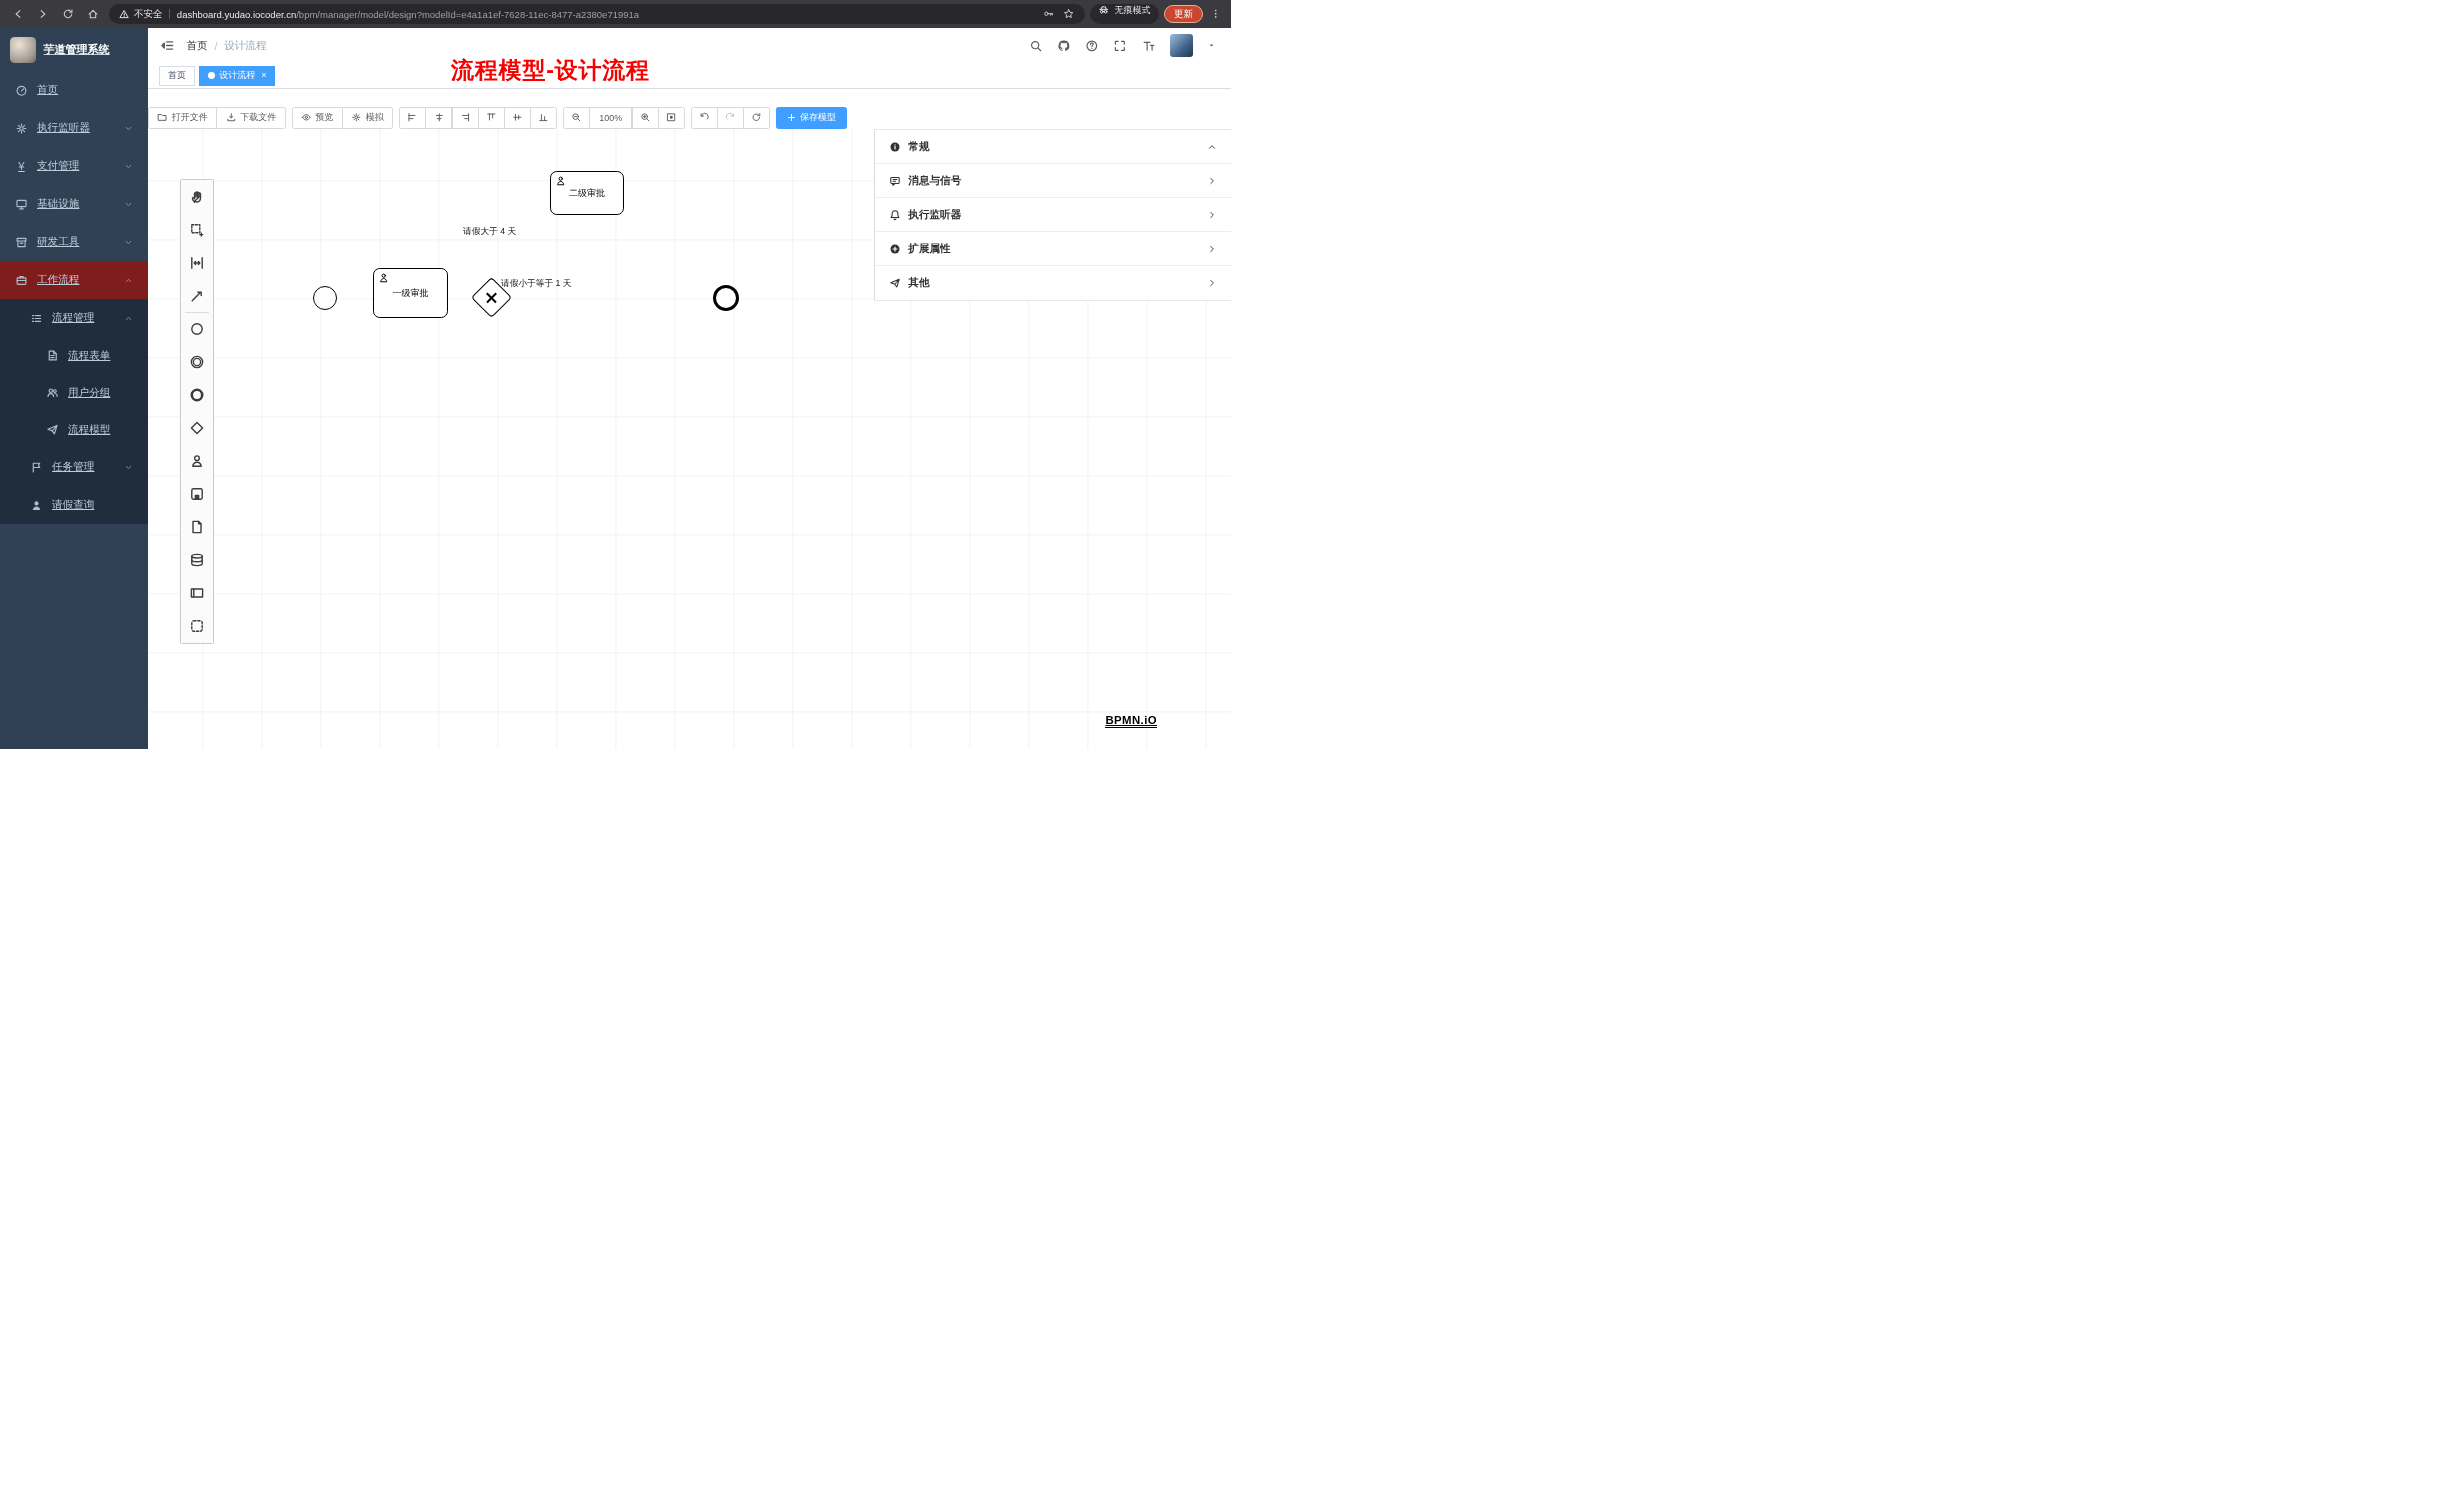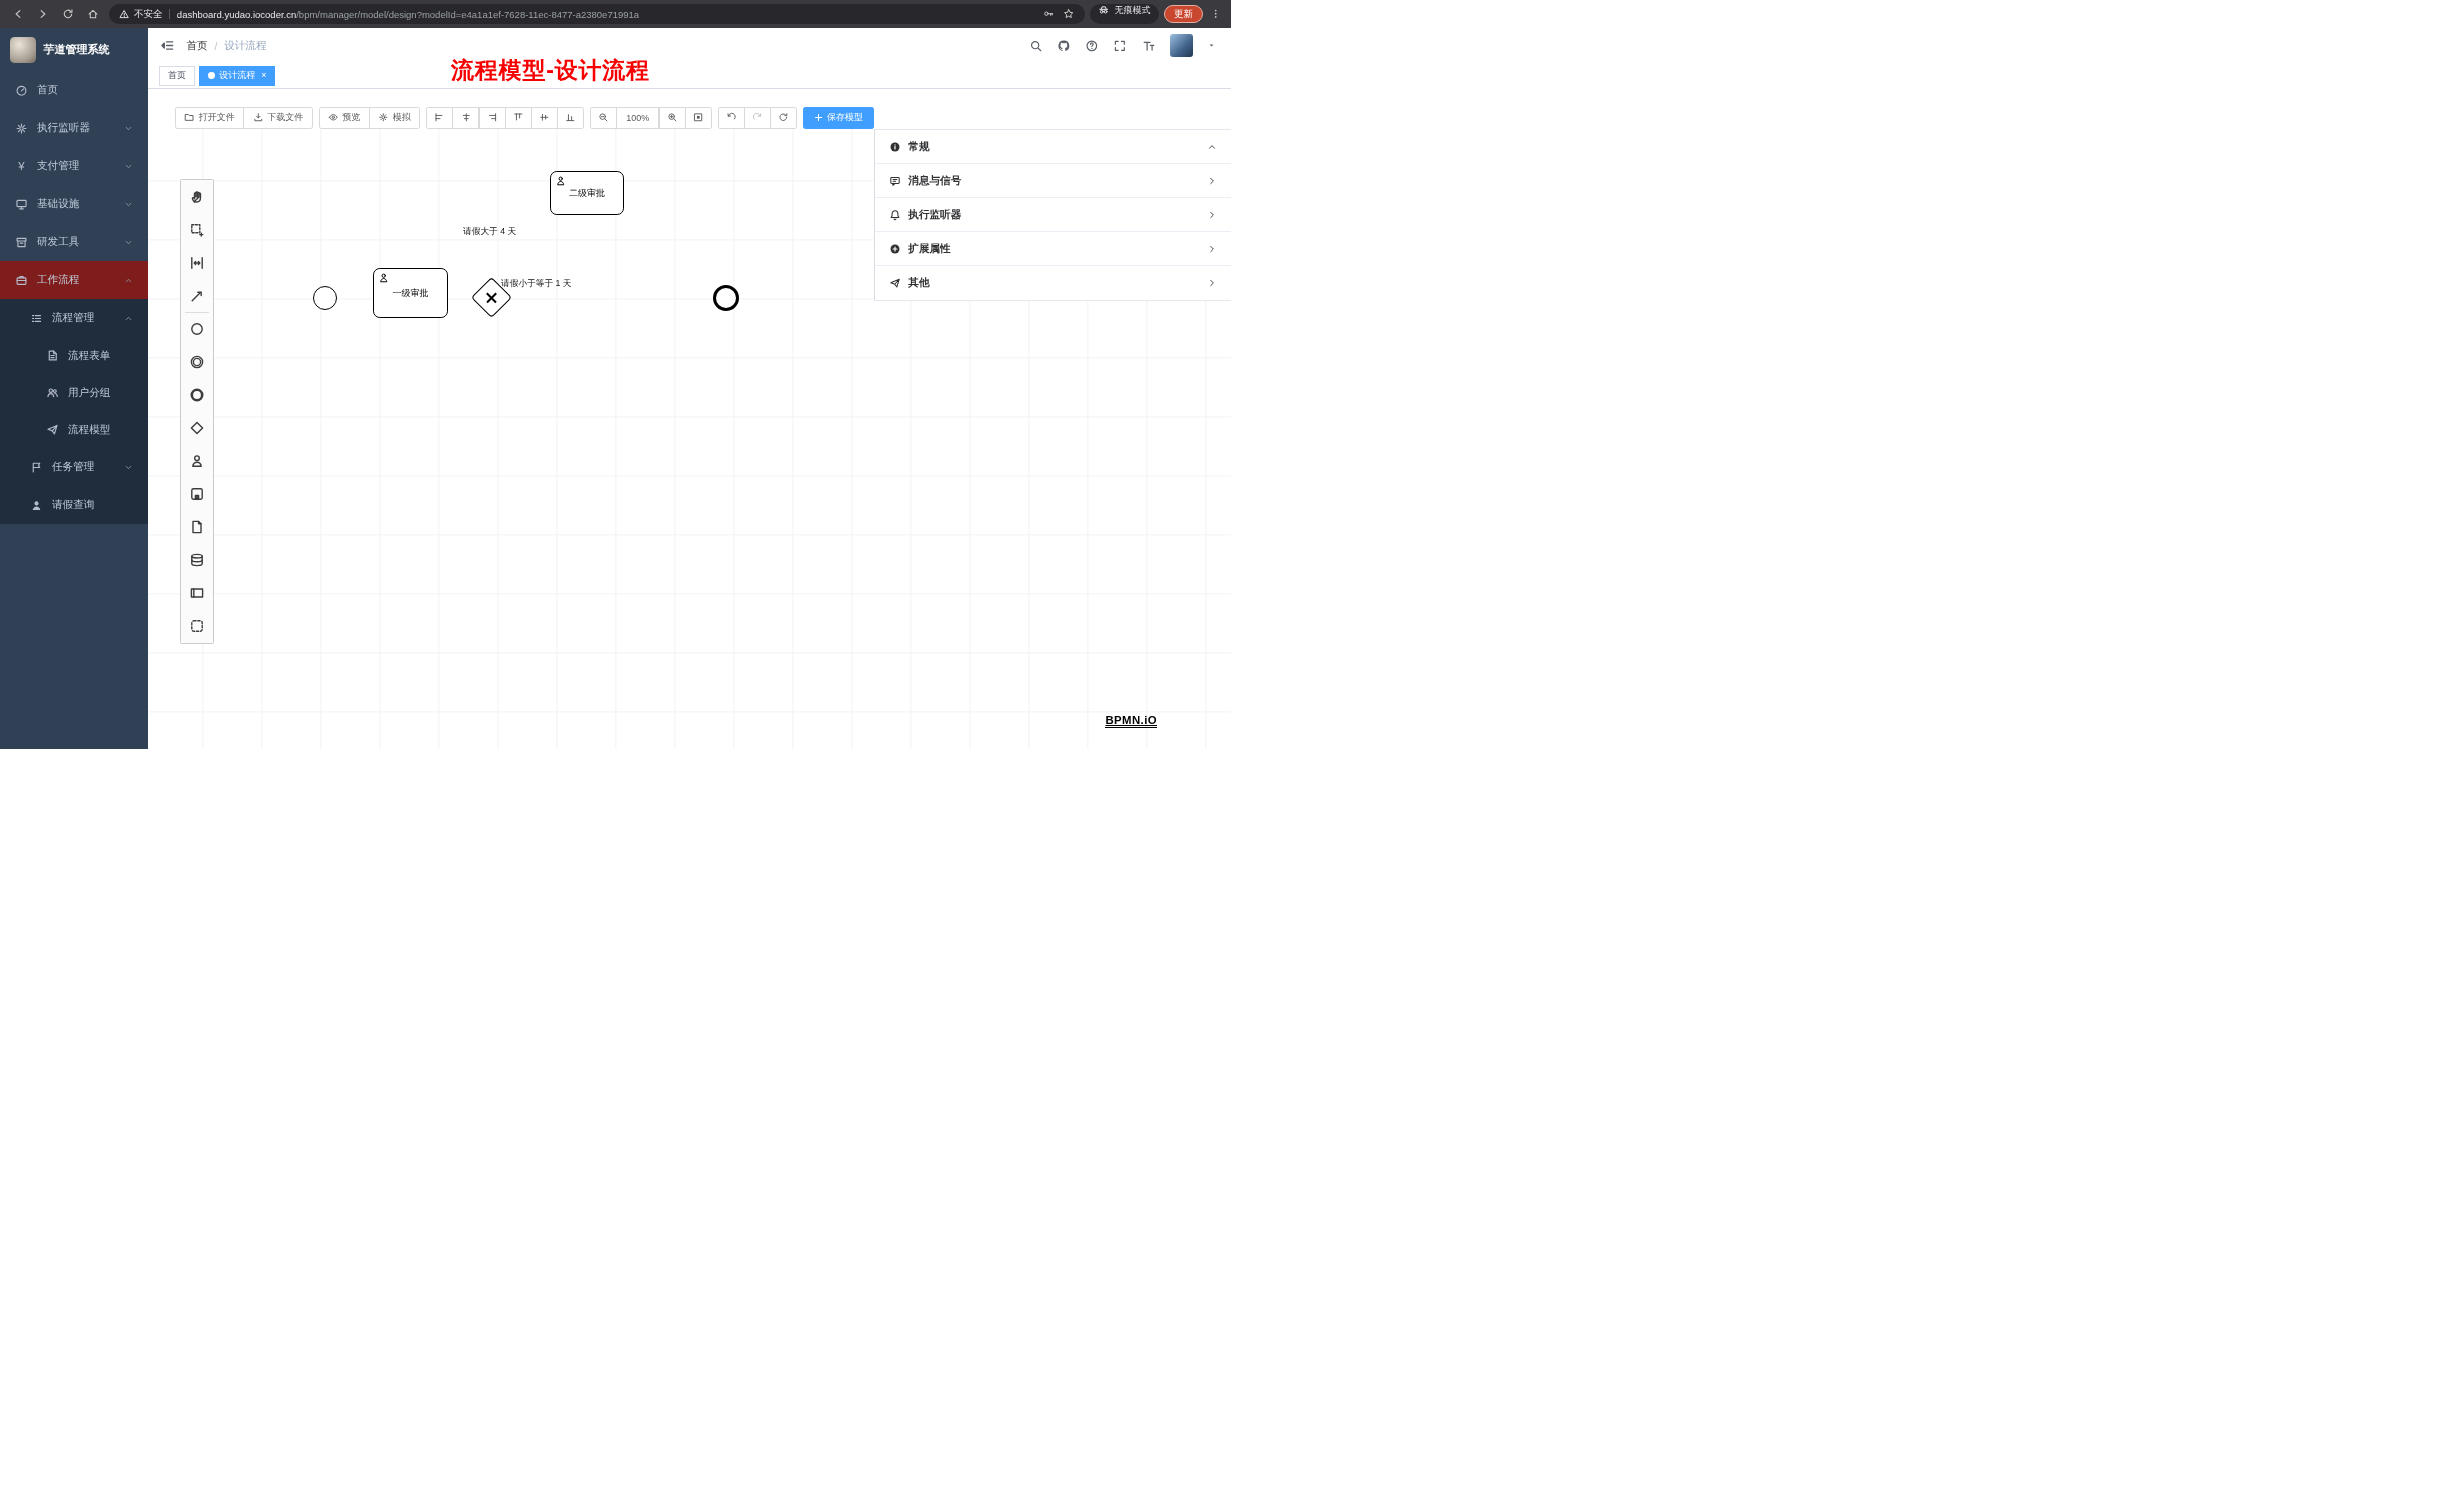--- a/index.html
+++ b/index.html
@@ -22,21 +22,21 @@
   .omni-right { display:flex; align-items:center; gap:9px; color:#c9cacb; flex:none; }
   .omni-right svg { width:11.4px; height:11.4px; cursor:pointer; }
   .incog { height:20px; border-radius:10px; background:#28282c; color:#e8eaed; display:flex; align-items:flex-start; gap:4.6px; padding:0 8.4px; font-size:9px; flex:none; }
   .incog svg { width:11.4px; height:11.4px; }
   .update-btn { height:18px; border-radius:9px; background:#c9462f; border:0.8px solid #e5b0a4; color:#fff; font-size:9.5px; display:flex; align-items:center; padding:0 9px; cursor:pointer; flex:none; }
   .kebab { width:15px; height:20px; display:flex; align-items:center; justify-content:center; color:#c9cacb; cursor:pointer; }
   .kebab svg { width:11.4px; height:11.4px; }
 
   
   .app { flex:1; display:flex; min-height:0; }
-  .sidebar { width:148px; background:#304156; color:#bfcbd9; flex:none; display:flex; flex-direction:column; font-size:10.6px; user-select:none; }
+  .sidebar { width:148px; background:#304156; color:#bfcbd9; flex:none; display:flex; flex-direction:column; font-size:10.6px; user-select:none;text-decoration:underline; }
   .logo-row { height:43px; display:flex; align-items:center; gap:7.6px; padding:0 10px; flex:none; }
   .logo-img { width:26px; height:26px; border-radius:4.6px; background:radial-gradient(circle at 35% 30%, #ece4d8, #a69e92 65%, #6e675f); flex:none; }
   .logo-title { color:#fff; font-weight:bold; font-size:11px; white-space:nowrap; }
   .menu { flex:1; overflow:hidden; }
   .mi { height:38px; display:flex; align-items:center; gap:9px; padding:0 15px; cursor:pointer; white-space:nowrap; }
   .mi .mic { width:13px; height:13px; color:#b4bccc; flex:none; }
   .yen { width:13px; text-align:center; font-size:11.4px; color:#b4bccc; flex:none; }
   .mi .arrow { margin-left:auto; width:9px; height:9px; color:#95a2b3; flex:none; }
   .wf-parent { background:#7f1d1d; }
   .wf-sub { background:#1f2d3d; }
@@ -60,21 +60,21 @@
 
   
   .tabbar { height:26px; display:flex; align-items:center; gap:4.6px; padding:0 11.4px; border-bottom:0.8px solid #d8dce5; flex:none; }
   .tab { height:20px; padding:0 7.6px; border:0.8px solid #d8dce5; background:#fff; color:#495060; font-size:9px; display:flex; align-items:center; gap:4.6px; cursor:pointer; white-space:nowrap; }
   .tab.active { background:#409eff; border-color:#409eff; color:#fff; }
   .tab .dot { width:6.8px; height:6.8px; border-radius:50%; background:#fff; flex:none; }
   .tab .x { font-size:9px; margin-left:1.5px; line-height:1; }
 
   
   .designer { flex:1; position:relative; min-height:0; background:#fff; }
-  .bpm-toolbar { position:absolute; top:17.5px; left:27px; display:flex; gap:6px; align-items:center; z-index:20; }
+  .bpm-toolbar { position:absolute; top:17.5px; left:0; display:flex; gap:6px; align-items:center; z-index:20; }
   .tgroup { display:flex; }
   .tbtn { height:22px; background:#fff; border:0.8px solid #d9d9d9; color:#595959; font-size:9px; display:flex; align-items:center; gap:3.8px; padding:0 8.4px; cursor:pointer; white-space:nowrap; }
   .tgroup .tbtn + .tbtn { margin-left:-0.8px; }
   .tgroup .tbtn:first-child { border-radius:2.3px 0 0 2.3px; }
   .tgroup .tbtn:last-child { border-radius:0 2.3px 2.3px 0; }
   .tbtn svg { width:10.6px; height:10.6px; flex:none; }
   .tbtn.iconly { width:27px; padding:0; justify-content:center; }
   .zoomval { width:43px; justify-content:center; cursor:default; }
   .dim { color:#c0c0c0; }
   .save-btn { height:22px; background:#409eff; border:0.8px solid #409eff; color:#fff; border-radius:2.3px; font-size:9px; display:flex; align-items:center; gap:3.8px; padding:0 10px; cursor:pointer; }

